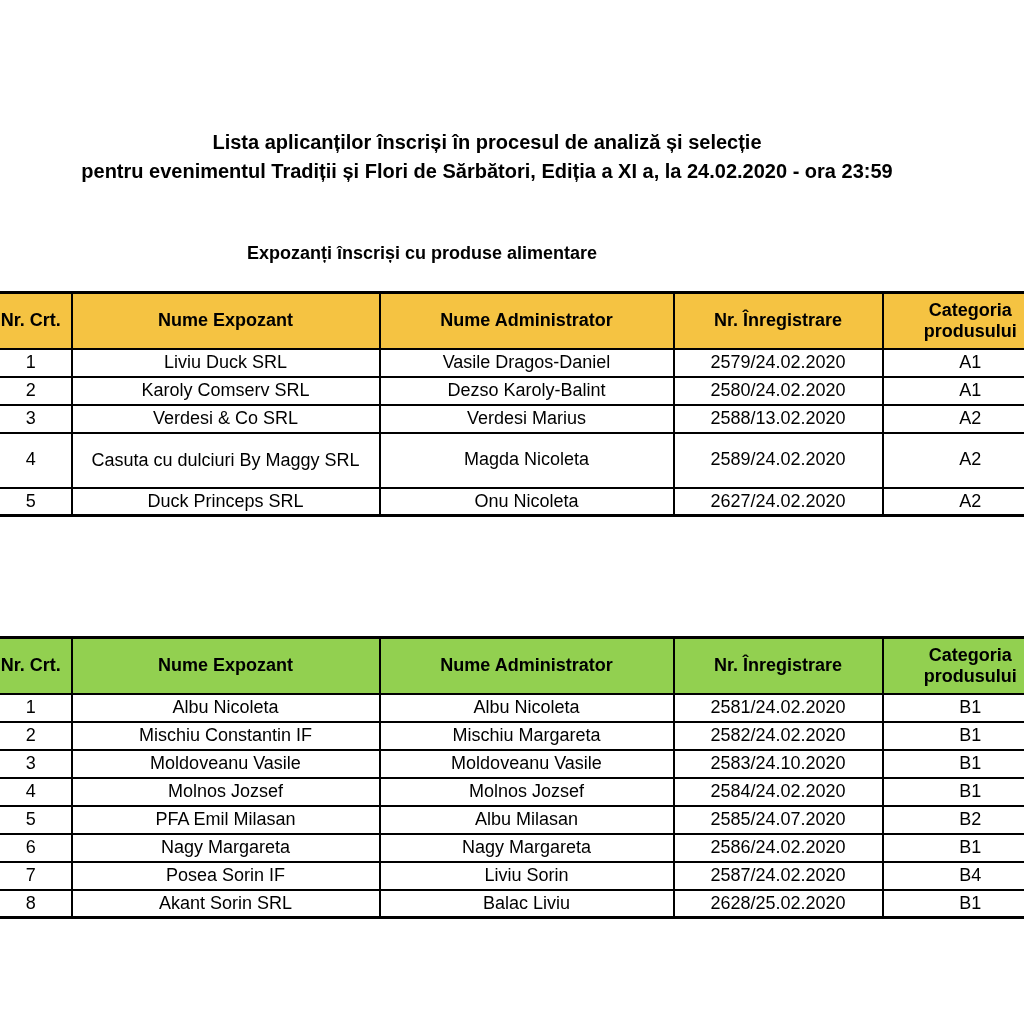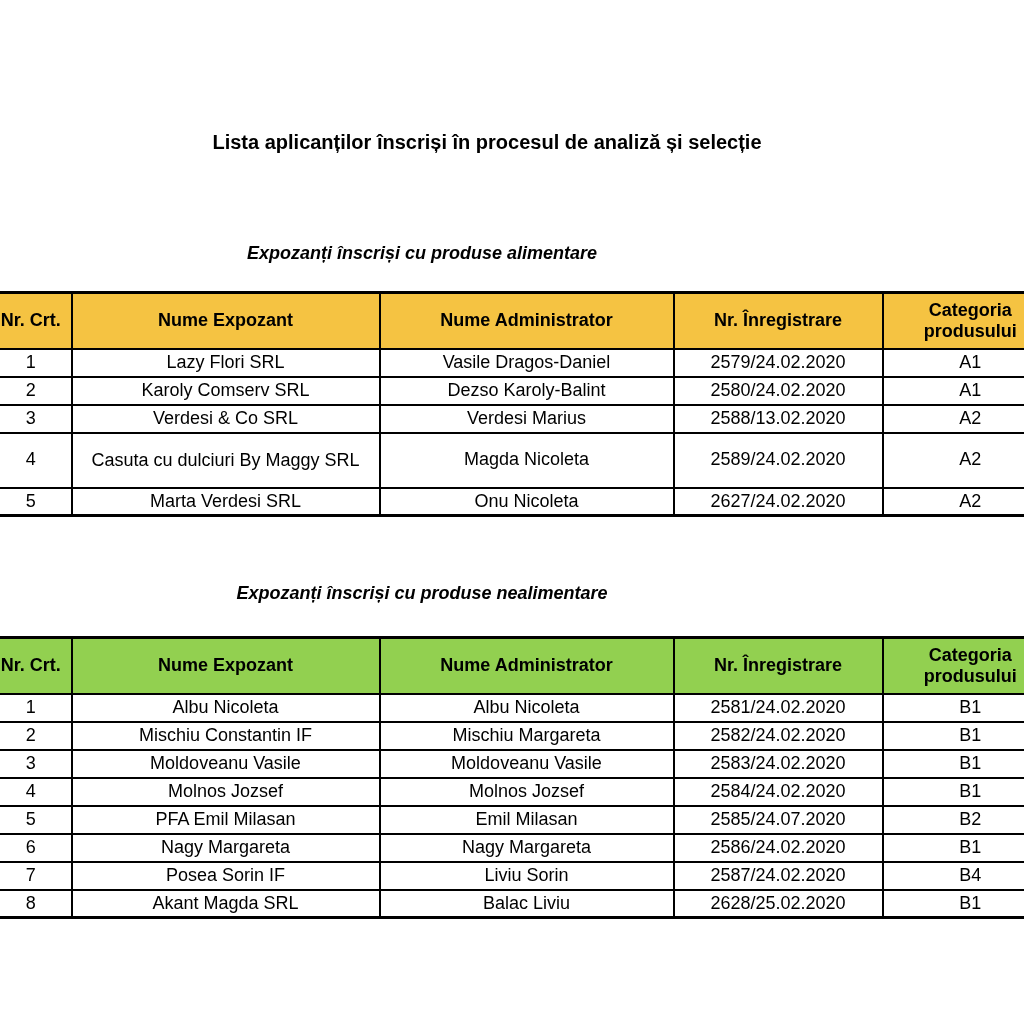--- a/index.html
+++ b/index.html
@@ -29,21 +29,20 @@
     line-height: 29px;
   }
   .section-title {
     position: absolute;
     left: 0;
     width: 844px;
     text-align: center;
     font-size: 18px;
     font-weight: bold;
     line-height: 24px;
-    font-style: italic;
   }
   .section-title.sec1 { top: 241px; }
   .section-title.sec2 { top: 581px; }
 
   table.grid {
     position: absolute;
     left: -12px;
     width: 1069px;
     table-layout: fixed;
     border-collapse: collapse;
@@ -72,20 +71,21 @@
     text-align: right;
   }
 </style>
 </head>
 <body>
 
 <div class="page">
 
   <div class="doc-title">
     <div>Lista aplicanților înscriși în procesul de analiză și selecție</div>
+    <div>pentru evenimentul Tradiții și Flori de Sărbători, Ediția a XI a, la 24.02.2020 - ora 23:59</div>
   </div>
 
   <div class="section-title sec1">Expozanți înscriși cu produse alimentare</div>
 
   <table class="grid t1">
     <colgroup>
       <col style="width:82px">
         <col style="width:308px">
         <col style="width:294px">
         <col style="width:209px">
@@ -96,21 +96,21 @@
         <th style="background: rgb(245, 195, 66);">Nr. Crt.</th>
         <th style="background: rgb(245, 195, 66);">Nume Expozant</th>
         <th style="background: rgb(245, 195, 66);">Nume Administrator</th>
         <th style="background: rgb(245, 195, 66);">Nr. Înregistrare</th>
         <th style="background: rgb(245, 195, 66);">Categoria produsului</th>
       </tr>
     </thead>
     <tbody>
       <tr>
         <td>1</td>
-        <td>Lazy Flori SRL</td>
+        <td>Liviu Duck SRL</td>
         <td>Vasile Dragos-Daniel</td>
         <td>2579/24.02.2020</td>
         <td>A1</td>
       </tr>
       <tr>
         <td>2</td>
         <td>Karoly Comserv SRL</td>
         <td>Dezso Karoly-Balint</td>
         <td>2580/24.02.2020</td>
         <td>A1</td>
@@ -124,29 +124,28 @@
       </tr>
       <tr class="tall">
         <td>4</td>
         <td><span class="wrap-narrow">Casuta cu dulciuri By Maggy SRL</span></td>
         <td>Magda Nicoleta</td>
         <td>2589/24.02.2020</td>
         <td>A2</td>
       </tr>
       <tr>
         <td>5</td>
-        <td>Marta Verdesi SRL</td>
+        <td>Duck Princeps SRL</td>
         <td>Onu Nicoleta</td>
         <td>2627/24.02.2020</td>
         <td>A2</td>
       </tr>
     </tbody>
   </table>
 
-  <div class="section-title sec2">Expozanți înscriși cu produse nealimentare</div>
 
   <table class="grid t2">
     <colgroup>
       <col style="width:82px">
         <col style="width:308px">
         <col style="width:294px">
         <col style="width:209px">
         <col style="width:176px">
     </colgroup>
     <thead>
@@ -170,54 +169,54 @@
         <td>2</td>
         <td>Mischiu Constantin IF</td>
         <td>Mischiu Margareta</td>
         <td>2582/24.02.2020</td>
         <td>B1</td>
       </tr>
       <tr>
         <td>3</td>
         <td>Moldoveanu Vasile</td>
         <td>Moldoveanu Vasile</td>
-        <td>2583/24.02.2020</td>
+        <td>2583/24.10.2020</td>
         <td>B1</td>
       </tr>
       <tr>
         <td>4</td>
         <td>Molnos Jozsef</td>
         <td>Molnos Jozsef</td>
         <td>2584/24.02.2020</td>
         <td>B1</td>
       </tr>
       <tr>
         <td>5</td>
         <td>PFA Emil Milasan</td>
-        <td>Emil Milasan</td>
+        <td>Albu Milasan</td>
         <td>2585/24.07.2020</td>
         <td>B2</td>
       </tr>
       <tr>
         <td>6</td>
         <td>Nagy Margareta</td>
         <td>Nagy Margareta</td>
         <td>2586/24.02.2020</td>
         <td>B1</td>
       </tr>
       <tr>
         <td>7</td>
         <td>Posea Sorin IF</td>
         <td>Liviu Sorin</td>
         <td>2587/24.02.2020</td>
         <td>B4</td>
       </tr>
       <tr>
         <td>8</td>
-        <td>Akant Magda SRL</td>
+        <td>Akant Sorin SRL</td>
         <td>Balac Liviu</td>
         <td>2628/25.02.2020</td>
         <td>B1</td>
       </tr>
     </tbody>
   </table>
 
 </div>
 
 </body></html>

